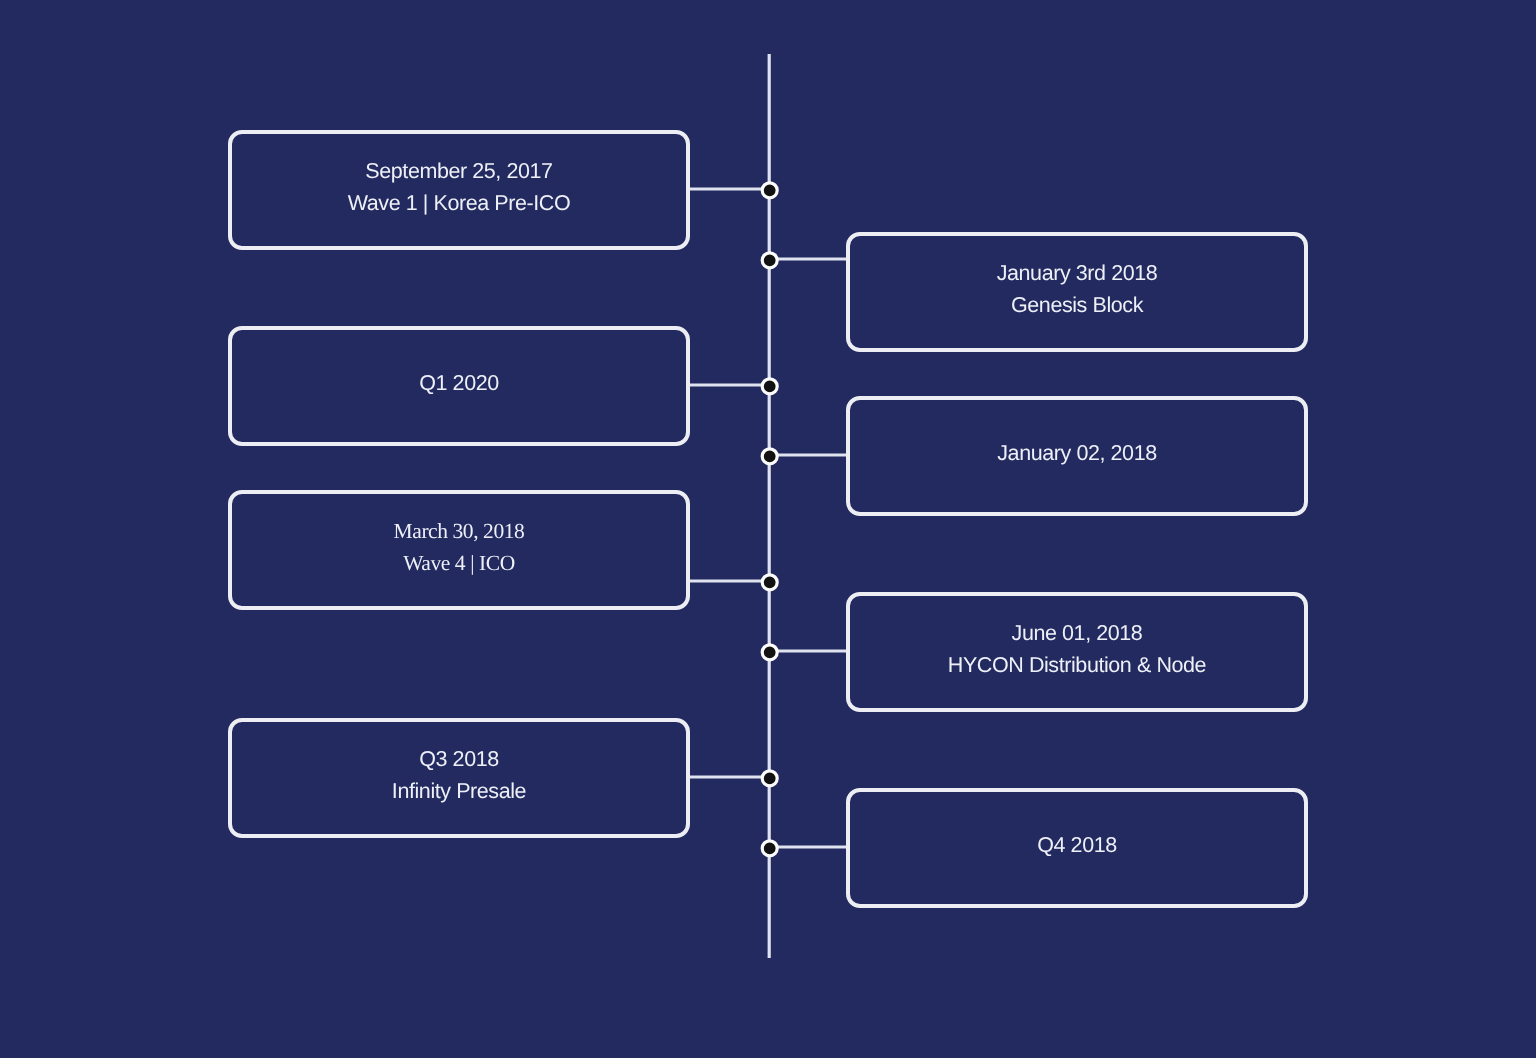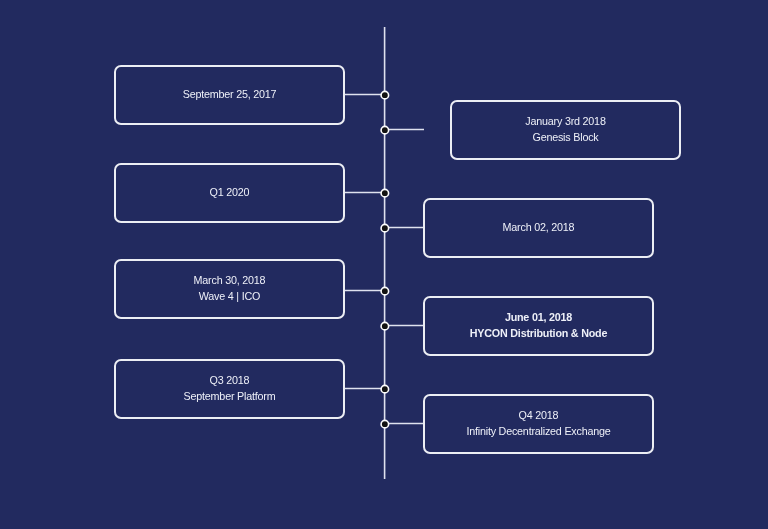--- a/index.html
+++ b/index.html
@@ -47,25 +47,25 @@
   .node .l1,
   .node .l2 {
     display: block;
     position: relative;
     top: -0.6px;
   }
   .node.left  { left: 114px; }
   .node.right { left: 423px; }
   .n-l1 { top: 65px; }
   .n-l2 { top: 163px; }
-  .n-l3 { top: 259px; }
+  .n-l3 { top: 245px; font-family: Liberation Serif, serif; }
   .n-l4 { top: 359px; }
-  .n-r1 { top: 100px; margin-left: 27px; }
+  .n-r1 { top: 116px; }
   .n-r2 { top: 198px; }
-  .n-r3 { top: 296px; font-weight: bold; }
+  .n-r3 { top: 296px; }
   .n-r4 { top: 394px; text-align: right; }
 </style>
 </head>
 <body>
 
 <div id="stage">
 
   <svg class="wires" viewBox="0 0 768 529">
     <g stroke="#dfe2ef" stroke-width="1.6" fill="none">
       <line x1="384.6" y1="27" x2="384.6" y2="479"></line>
@@ -85,42 +85,42 @@
       <circle cx="384.85" cy="228.15" r="3.75" fill="#121212" stroke="#fcfcfd" stroke-width="1.6"></circle>
       <circle cx="384.85" cy="291.15" r="3.75" fill="#121212" stroke="#fcfcfd" stroke-width="1.6"></circle>
       <circle cx="384.85" cy="326.15" r="3.75" fill="#121212" stroke="#fcfcfd" stroke-width="1.6"></circle>
       <circle cx="384.85" cy="389.15" r="3.75" fill="#121212" stroke="#fcfcfd" stroke-width="1.6"></circle>
       <circle cx="384.85" cy="424.15" r="3.75" fill="#121212" stroke="#fcfcfd" stroke-width="1.6"></circle>
     </g>
   </svg>
 
   <div class="node left n-l1">
     <span class="l1">September 25, 2017</span>
+    <span class="l2">Wave 1 | Korea Pre-ICO</span>
   </div>
   <div class="node left n-l2">
     <span class="l1">Q1 2020</span>
   </div>
   <div class="node left n-l3">
     <span class="l1">March 30, 2018</span>
     <span class="l2">Wave 4 | ICO</span>
   </div>
   <div class="node left n-l4">
     <span class="l1">Q3 2018</span>
-    <span class="l2">September Platform</span>
+    <span class="l2">Infinity Presale</span>
   </div>
 
   <div class="node right n-r1">
     <span class="l1">January 3rd 2018</span>
     <span class="l2">Genesis Block</span>
   </div>
   <div class="node right n-r2">
-    <span class="l1">March 02, 2018</span>
+    <span class="l1">January 02, 2018</span>
   </div>
   <div class="node right n-r3">
     <span class="l1">June 01, 2018</span>
     <span class="l2">HYCON Distribution &amp; Node</span>
   </div>
   <div class="node right n-r4">
     <span class="l1">Q4 2018</span>
-    <span class="l2">Infinity Decentralized Exchange</span>
   </div>
 
 </div>
 
 </body></html>

